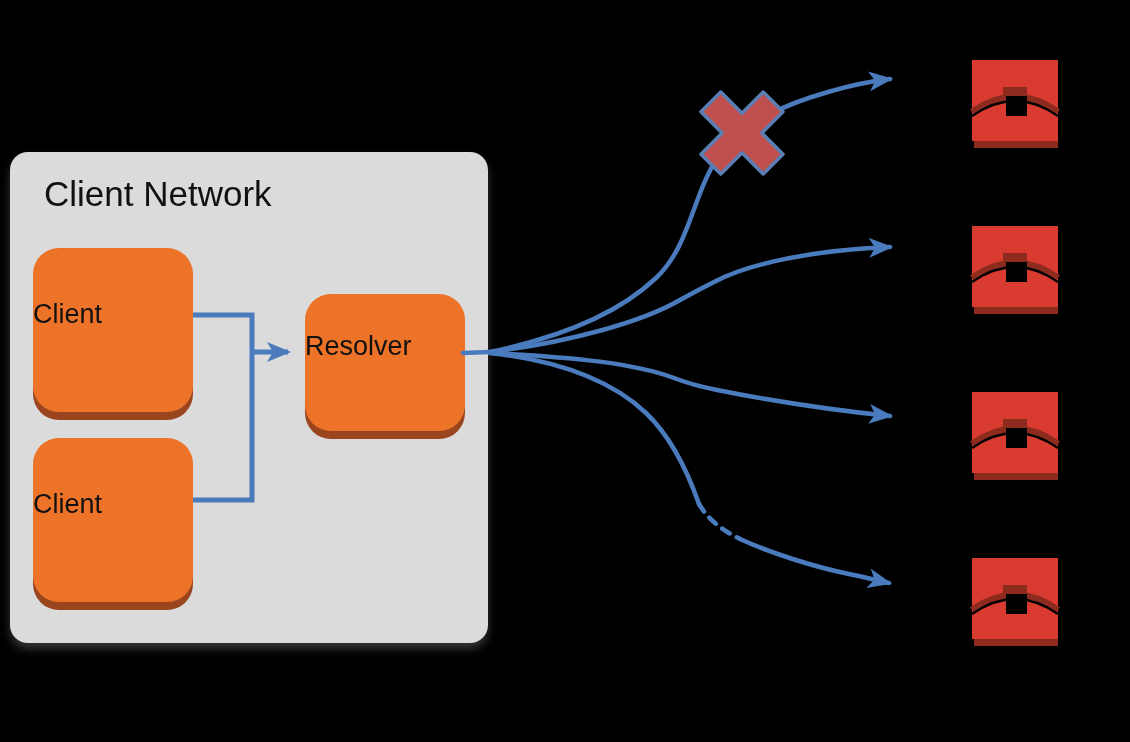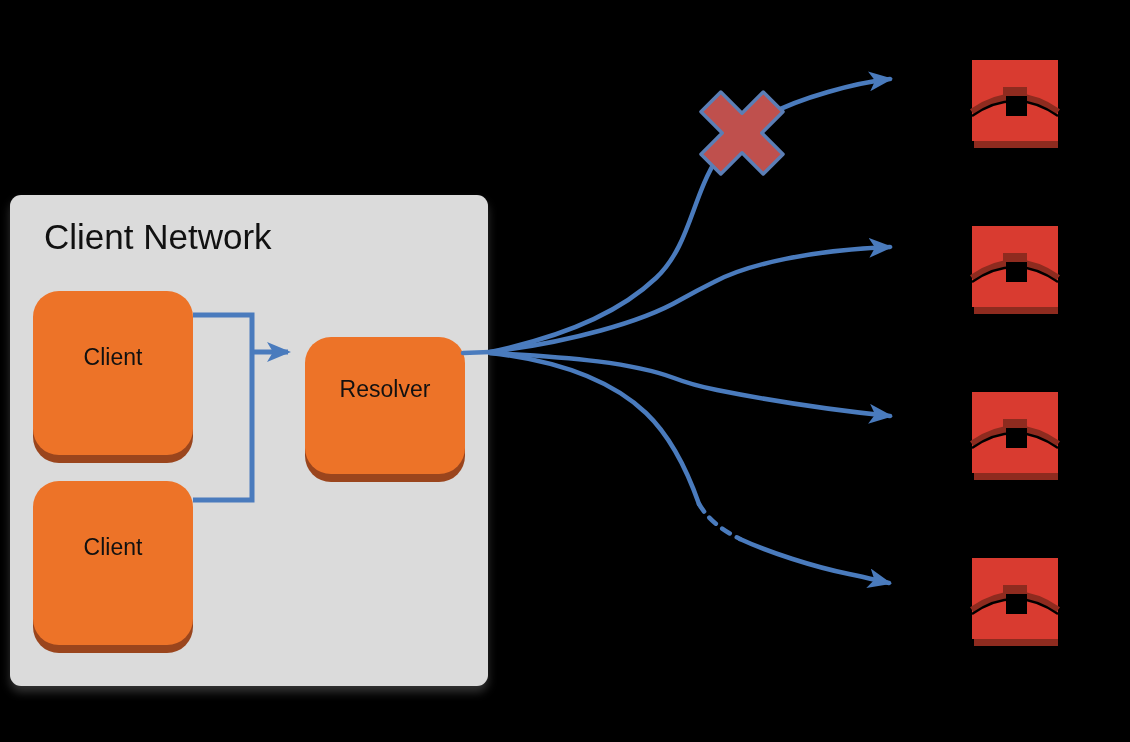--- a/index.html
+++ b/index.html
@@ -3,33 +3,32 @@
 <meta charset="utf-8">
 <style>
   html,body{margin:0;padding:0;background:#000;}
   .canvas{
     position:relative;width:1130px;height:742px;overflow:hidden;
     background:var(--background,#000);
     font-family:"Liberation Sans",sans-serif;
   }
   .client-network{
     position:absolute;left:10px;top:152px;width:478px;height:491px;
-    background:var(--container-fill,#dbdbdb);border-radius:11px;
+    background:var(--container-fill,#dbdbdb);border-radius:18px;
     box-shadow:0 6px 10px rgba(150,150,150,.35);
-    margin-top:43px;
   }
   .cn-title{
     position:absolute;left:34px;top:22px;
     font-size:35px;color:var(--text,#111);white-space:nowrap;
   }
   .node{
     position:absolute;background:var(--node-fill,#ed7328);border-radius:26px;
     box-shadow:0 8px 0 var(--node-shadow,#9a451d);
-    display:flex;align-items:center;justify-content:center;
-    font-size:23px;color:var(--text,#111);
+    display:flex;align-items:center;justify-content:flex-start;
+    font-size:27px;color:var(--text,#111);
   }
   .node span{transform:translateY(-16px);}
   .client-1{left:23px;top:96px;width:160px;height:164px;}
   .client-2{left:23px;top:286px;width:160px;height:164px;}
   .resolver{left:295px;top:142px;width:160px;height:137px;}
   svg.overlay{position:absolute;left:0;top:0;width:1130px;height:742px;}
   .edge{stroke:var(--connector-blue,#4a7bbd);stroke-width:4.5;fill:none;stroke-linecap:round;}
   .edge.bracket{stroke-width:5;stroke-linecap:butt;stroke-linejoin:miter;}
   .dashed{stroke-dasharray:9 8;}
   .ah{fill:var(--connector-blue,#4a7bbd);}

